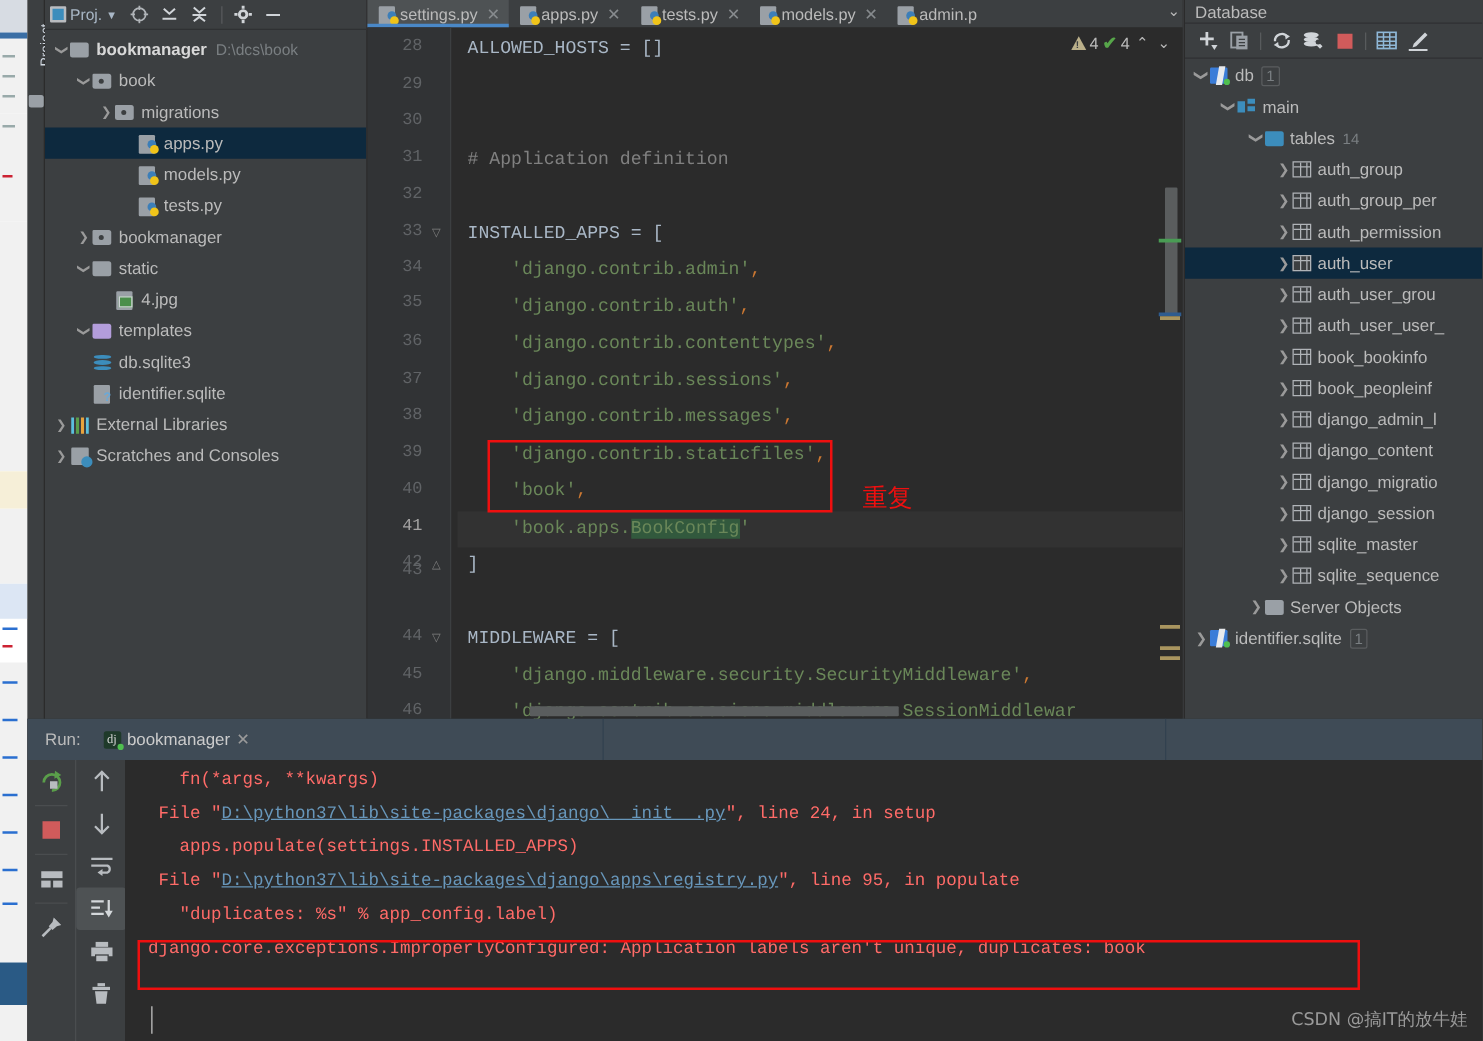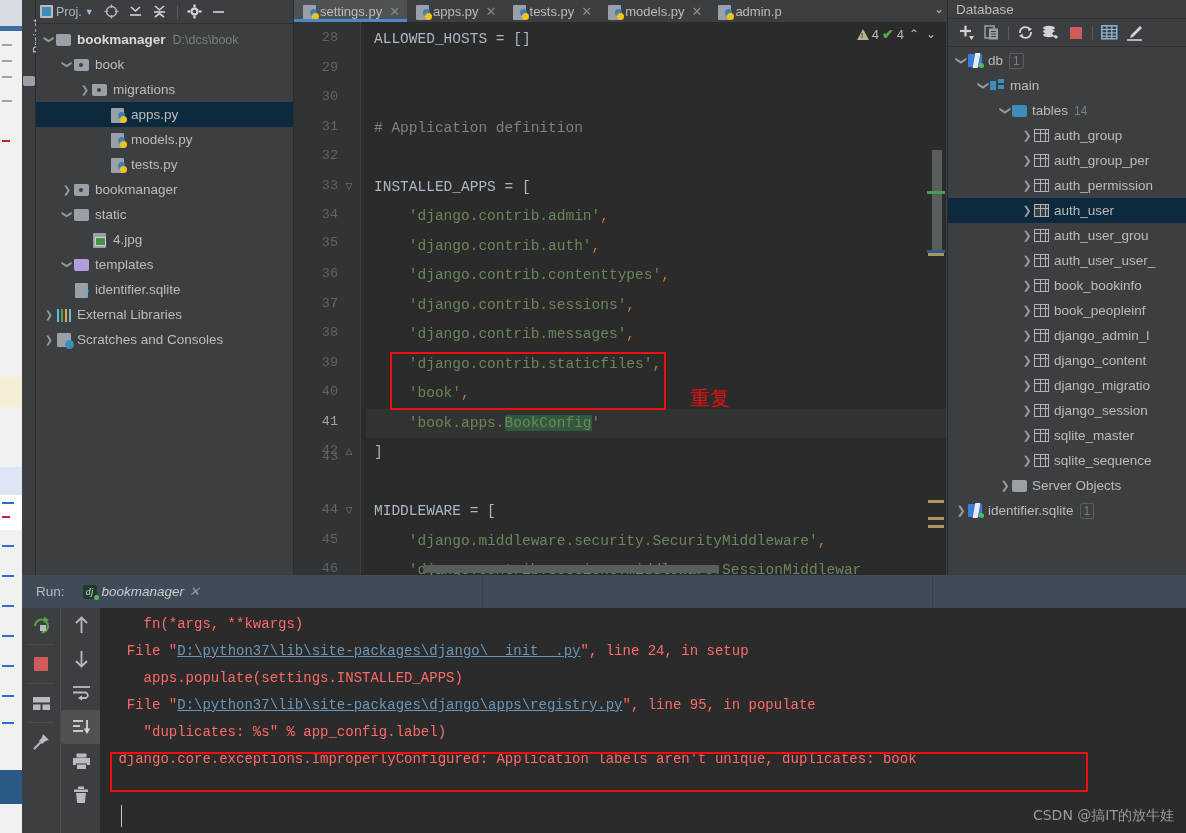--- a/index.html
+++ b/index.html
@@ -177,21 +177,21 @@
   .schema-ico { width:15px; height:13px; margin-right:5px; flex:0 0 15px; position:relative; }
   .schema-ico i { position:absolute; background:#3c8dbc; display:block; }
 
   
   .run-panel { position:absolute; left:22px; top:575px; width:1164px; height:258px;
       background:#2b2b2b; }
   .run-tabbar { position:absolute; left:0; top:0; width:1164px; height:33px;
       background:#3f4b56; display:flex; align-items:center; }
   .run-lbl { color:#bbbbbb; font-size:13.5px; padding-left:14px; padding-right:10px; }
   .run-tab { height:47px; display:flex; align-items:center; gap:5px; padding:0 8px;
-      color:#ccc; font-size:13.5px; position:relative;font-style:italic; }
+      color:#ccc; font-size:13.5px; position:relative; }
   .run-tab:after { content:""; position:absolute; left:0; right:0; bottom:0; height:3px;
       background:#4a88c7; }
   .run-tab .dj { width:14px; height:14px; background:#1f3a2a; border-radius:2px; position:relative;
       color:#d8d8d8; font-size:10px; text-align:center; line-height:14px;
       font-family:"Liberation Serif", serif; }
   .run-tab .dj:after { content:""; position:absolute; right:-2px; bottom:-1px; width:5px; height:5px;
       border-radius:50%; background:#4fbf4f; }
   .run-tab .x { color:#9a9a9a; font-size:13px; }
   .tabbar-seg { height:33px; border-right:1px solid #32414f; }
 
@@ -394,20 +394,32 @@
           <span class="arrow" style="transform: rotate(90deg);">❯</span>
           <span class="ficon">
             <span class="folder purple"></span>
           </span>
           <span class="lbl">templates</span>
         </div>
         <div class="trow">
           <span style="width:24px;flex:0 0 24px;"></span>
           <span class="arrow"></span>
           <span class="ficon">
+            <span class="dbico">
+              <i style="top:0"></i>
+              <i style="top:4.5px"></i>
+              <i style="top:9px"></i>
+            </span>
+          </span>
+          <span class="lbl">db.sqlite3</span>
+        </div>
+        <div class="trow">
+          <span style="width:24px;flex:0 0 24px;"></span>
+          <span class="arrow"></span>
+          <span class="ficon">
             <span class="sqlico"></span>
           </span>
           <span class="lbl">identifier.sqlite</span>
         </div>
         <div class="trow">
           <span style="width:6px;flex:0 0 6px;"></span>
           <span class="arrow">❯</span>
           <span class="ficon">
             <span class="libico"></span>
           </span>

